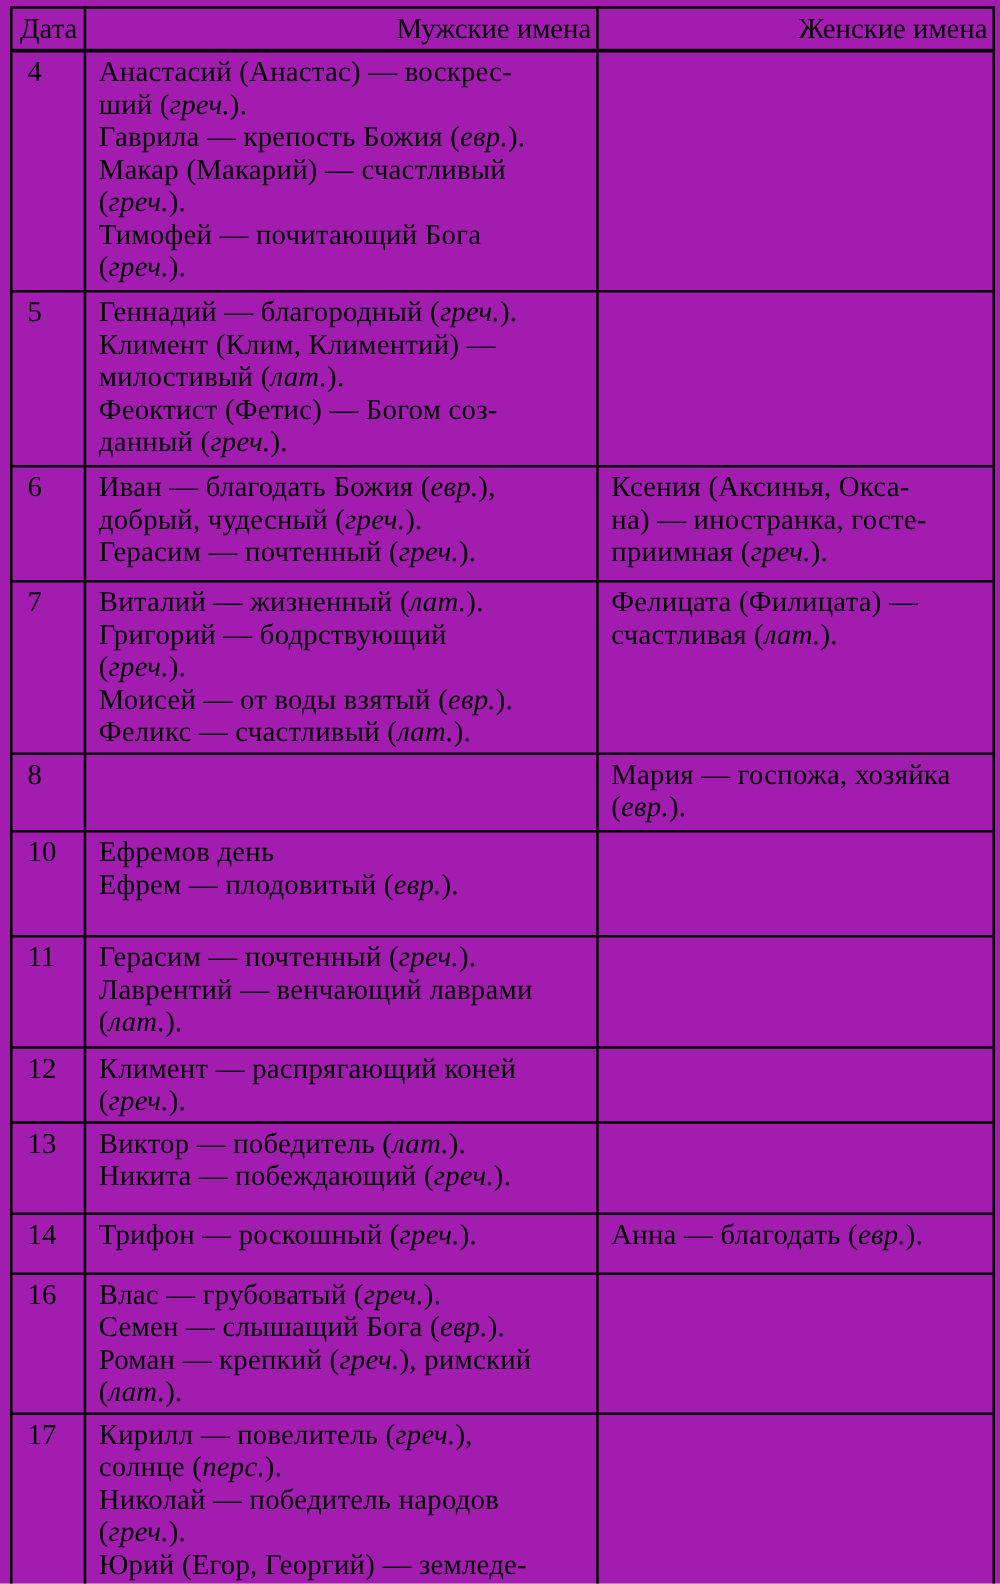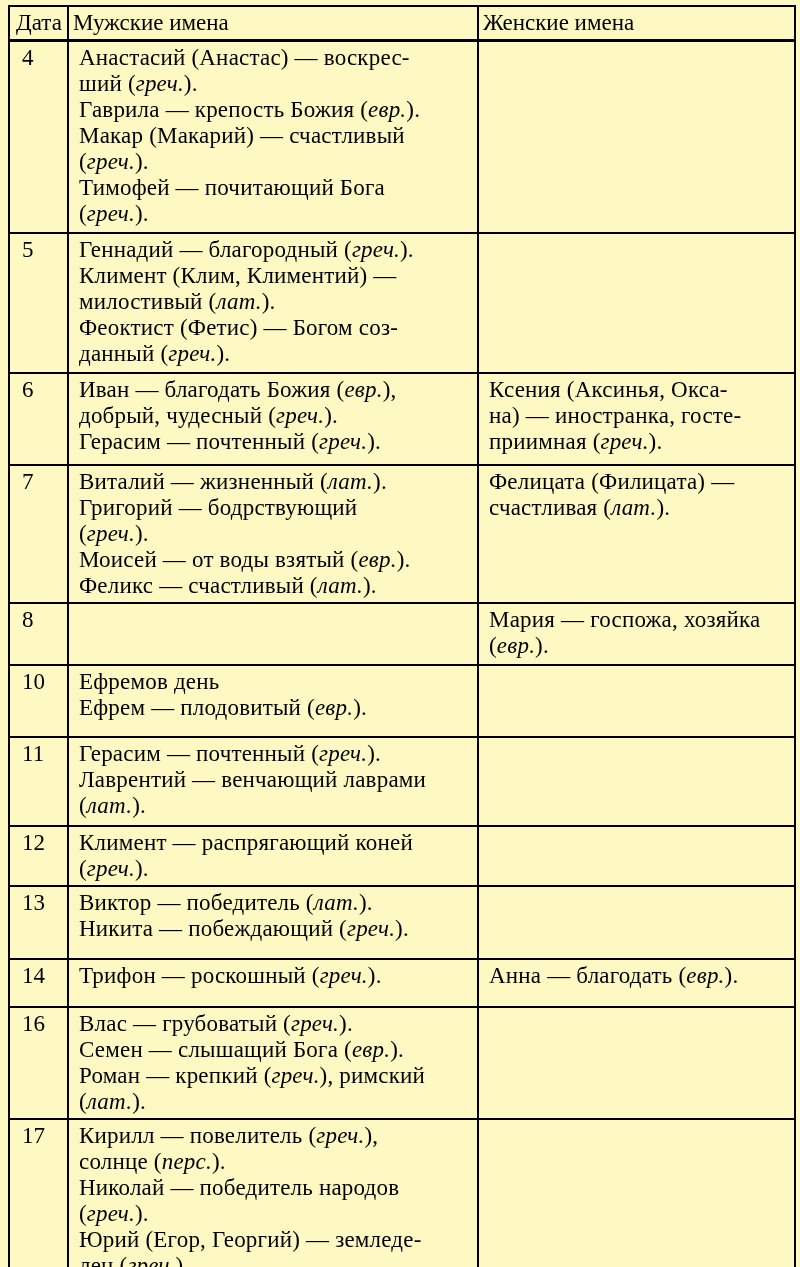--- a/index.html
+++ b/index.html
@@ -3,21 +3,21 @@
 <meta charset="utf-8">
 <style>
   html, body {
     margin: 0;
     padding: 0;
     background: #ffffff;
   }
   .page {
     width: 800px;
     height: 1267px;
-    background: #fef9c3;
+    background: #a21caf;
     position: relative;
     font-family: "Liberation Serif", serif;
     color: #000000;
     overflow: hidden;
   }
   table.names-table {
     position: absolute;
     left: 8px;
     top: 5px;
     width: 786px;
@@ -27,21 +27,21 @@
     border-bottom-width: 4px;
     font-size: 23px;
     line-height: 26px;
   }
   col.c-date   { width: 59px;  }
   col.c-male   { width: 410px; }
   col.c-female { width: 317px; }
 
   thead th {
     font-weight: normal;
-    text-align: left;
+    text-align: right;
     vertical-align: middle;
     height: 29px;
     padding: 1px 4px 2px 4px;
     border: 2px solid #000000;
     border-bottom: 3px solid #000000;
   }
   thead th.h-date { text-align: left; padding-left: 6px; }
 
   tbody td {
     border: 2px solid #000000;
@@ -49,21 +49,21 @@
     padding: 3px 8px 3px 10px;
   }
   tbody td.date-cell { padding-left: 12px; }
 
   
   tbody tr:nth-child(1)  { height: 192px; }
   tbody tr:nth-child(2)  { height: 140px; }
   tbody tr:nth-child(3)  { height: 92px;  }
   tbody tr:nth-child(4)  { height: 138px; }
   tbody tr:nth-child(5)  { height: 62px;  }
-  tbody tr:nth-child(6)  { height: 72px;  }
+  tbody tr:nth-child(6)  { height: 84px;  }
   tbody tr:nth-child(7)  { height: 89px; margin-top: 24px;  }
   tbody tr:nth-child(8)  { height: 46px;  }
   tbody tr:nth-child(9)  { height: 73px;  }
   tbody tr:nth-child(10) { height: 48px;  }
   tbody tr:nth-child(11) { height: 88px; }
   tbody tr:nth-child(12) { height: 158px; }
 
   .line { white-space: nowrap; letter-spacing: 0.2px; }
   .line.bold { font-weight: normal; }
   .line i { font-style: italic; }

